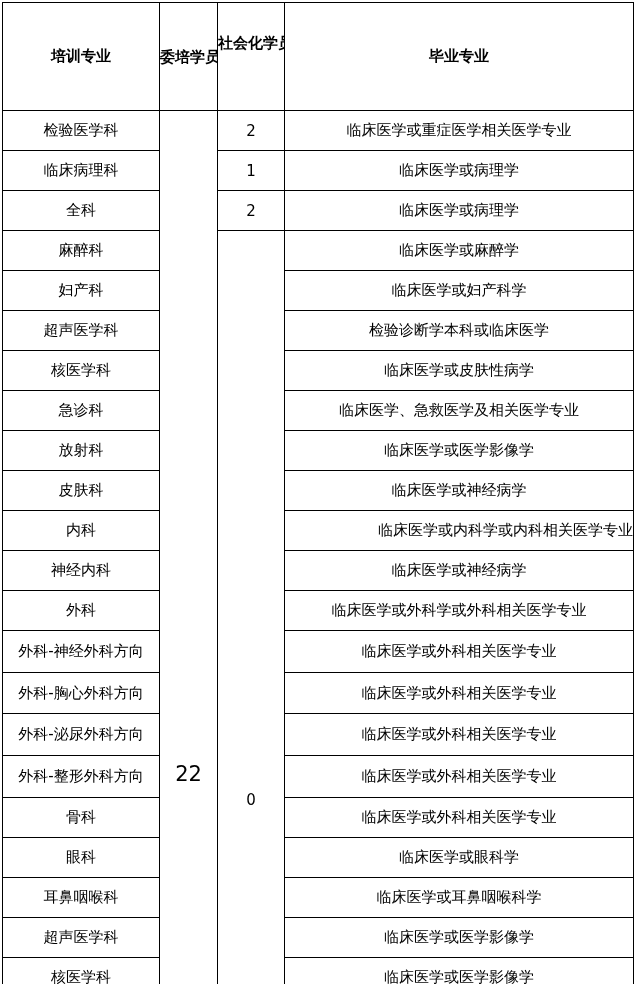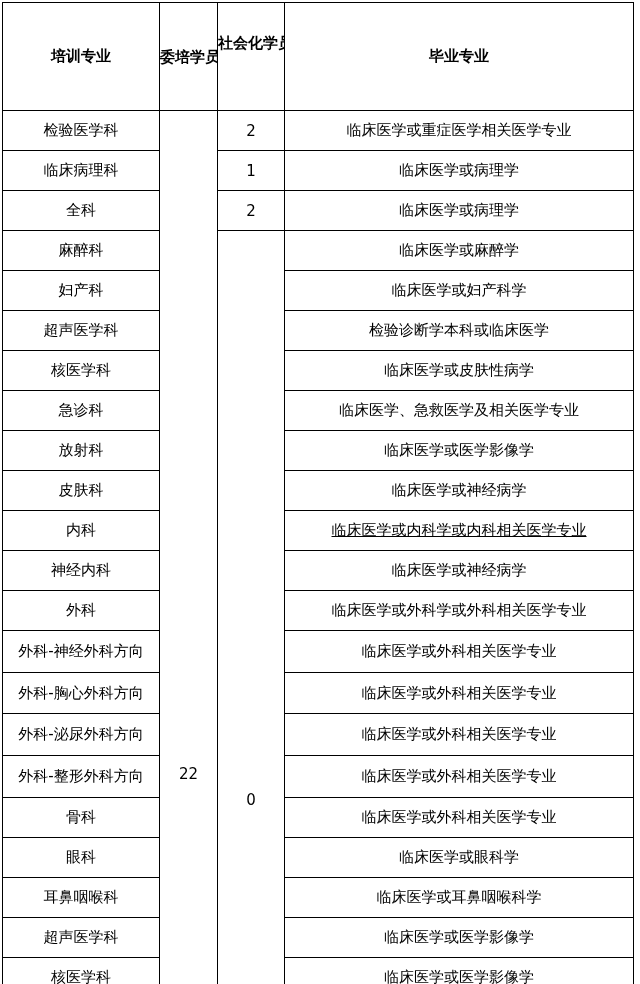--- a/index.html
+++ b/index.html
@@ -17,22 +17,22 @@
   table.grid th { font-weight: bold; font-size: 15px; line-height: 17px; }
   th.h-major { }
   th.h-narrow { white-space: normal; word-break: break-all; }
   col.c1 { width: 157px; } col.c2 { width: 58px; } col.c3 { width: 67px; } col.c4 { width: 349px; }
   tr.header-row { height: 108px; }
   tr.row { height: 40px; }
   tr.row.tall { height: 41.7px; margin-left: 48px; }
   td.quota-merged { text-align: left; padding-left: 8px; vertical-align: top; }
   td.quota-merged span.v { display: block; margin-top: 0; position: relative; top: 0; }
   td.social-merged { vertical-align: top; }
-  td.major-cell.left-align { text-align: center; padding-left: 0; text-decoration: underline; }
-  .num { font-family: "DejaVu Sans", sans-serif; font-size: 15px; }
+  td.major-cell.left-align { text-align: right; padding-left: 0; }
+  .num { font-family: "DejaVu Sans", sans-serif; font-size: 21px; }
 </style>
 </head>
 <body>
 
 <table class="grid">
   <colgroup>
       <col class="c1">
       <col class="c2">
       <col class="c3">
       <col class="c4">

